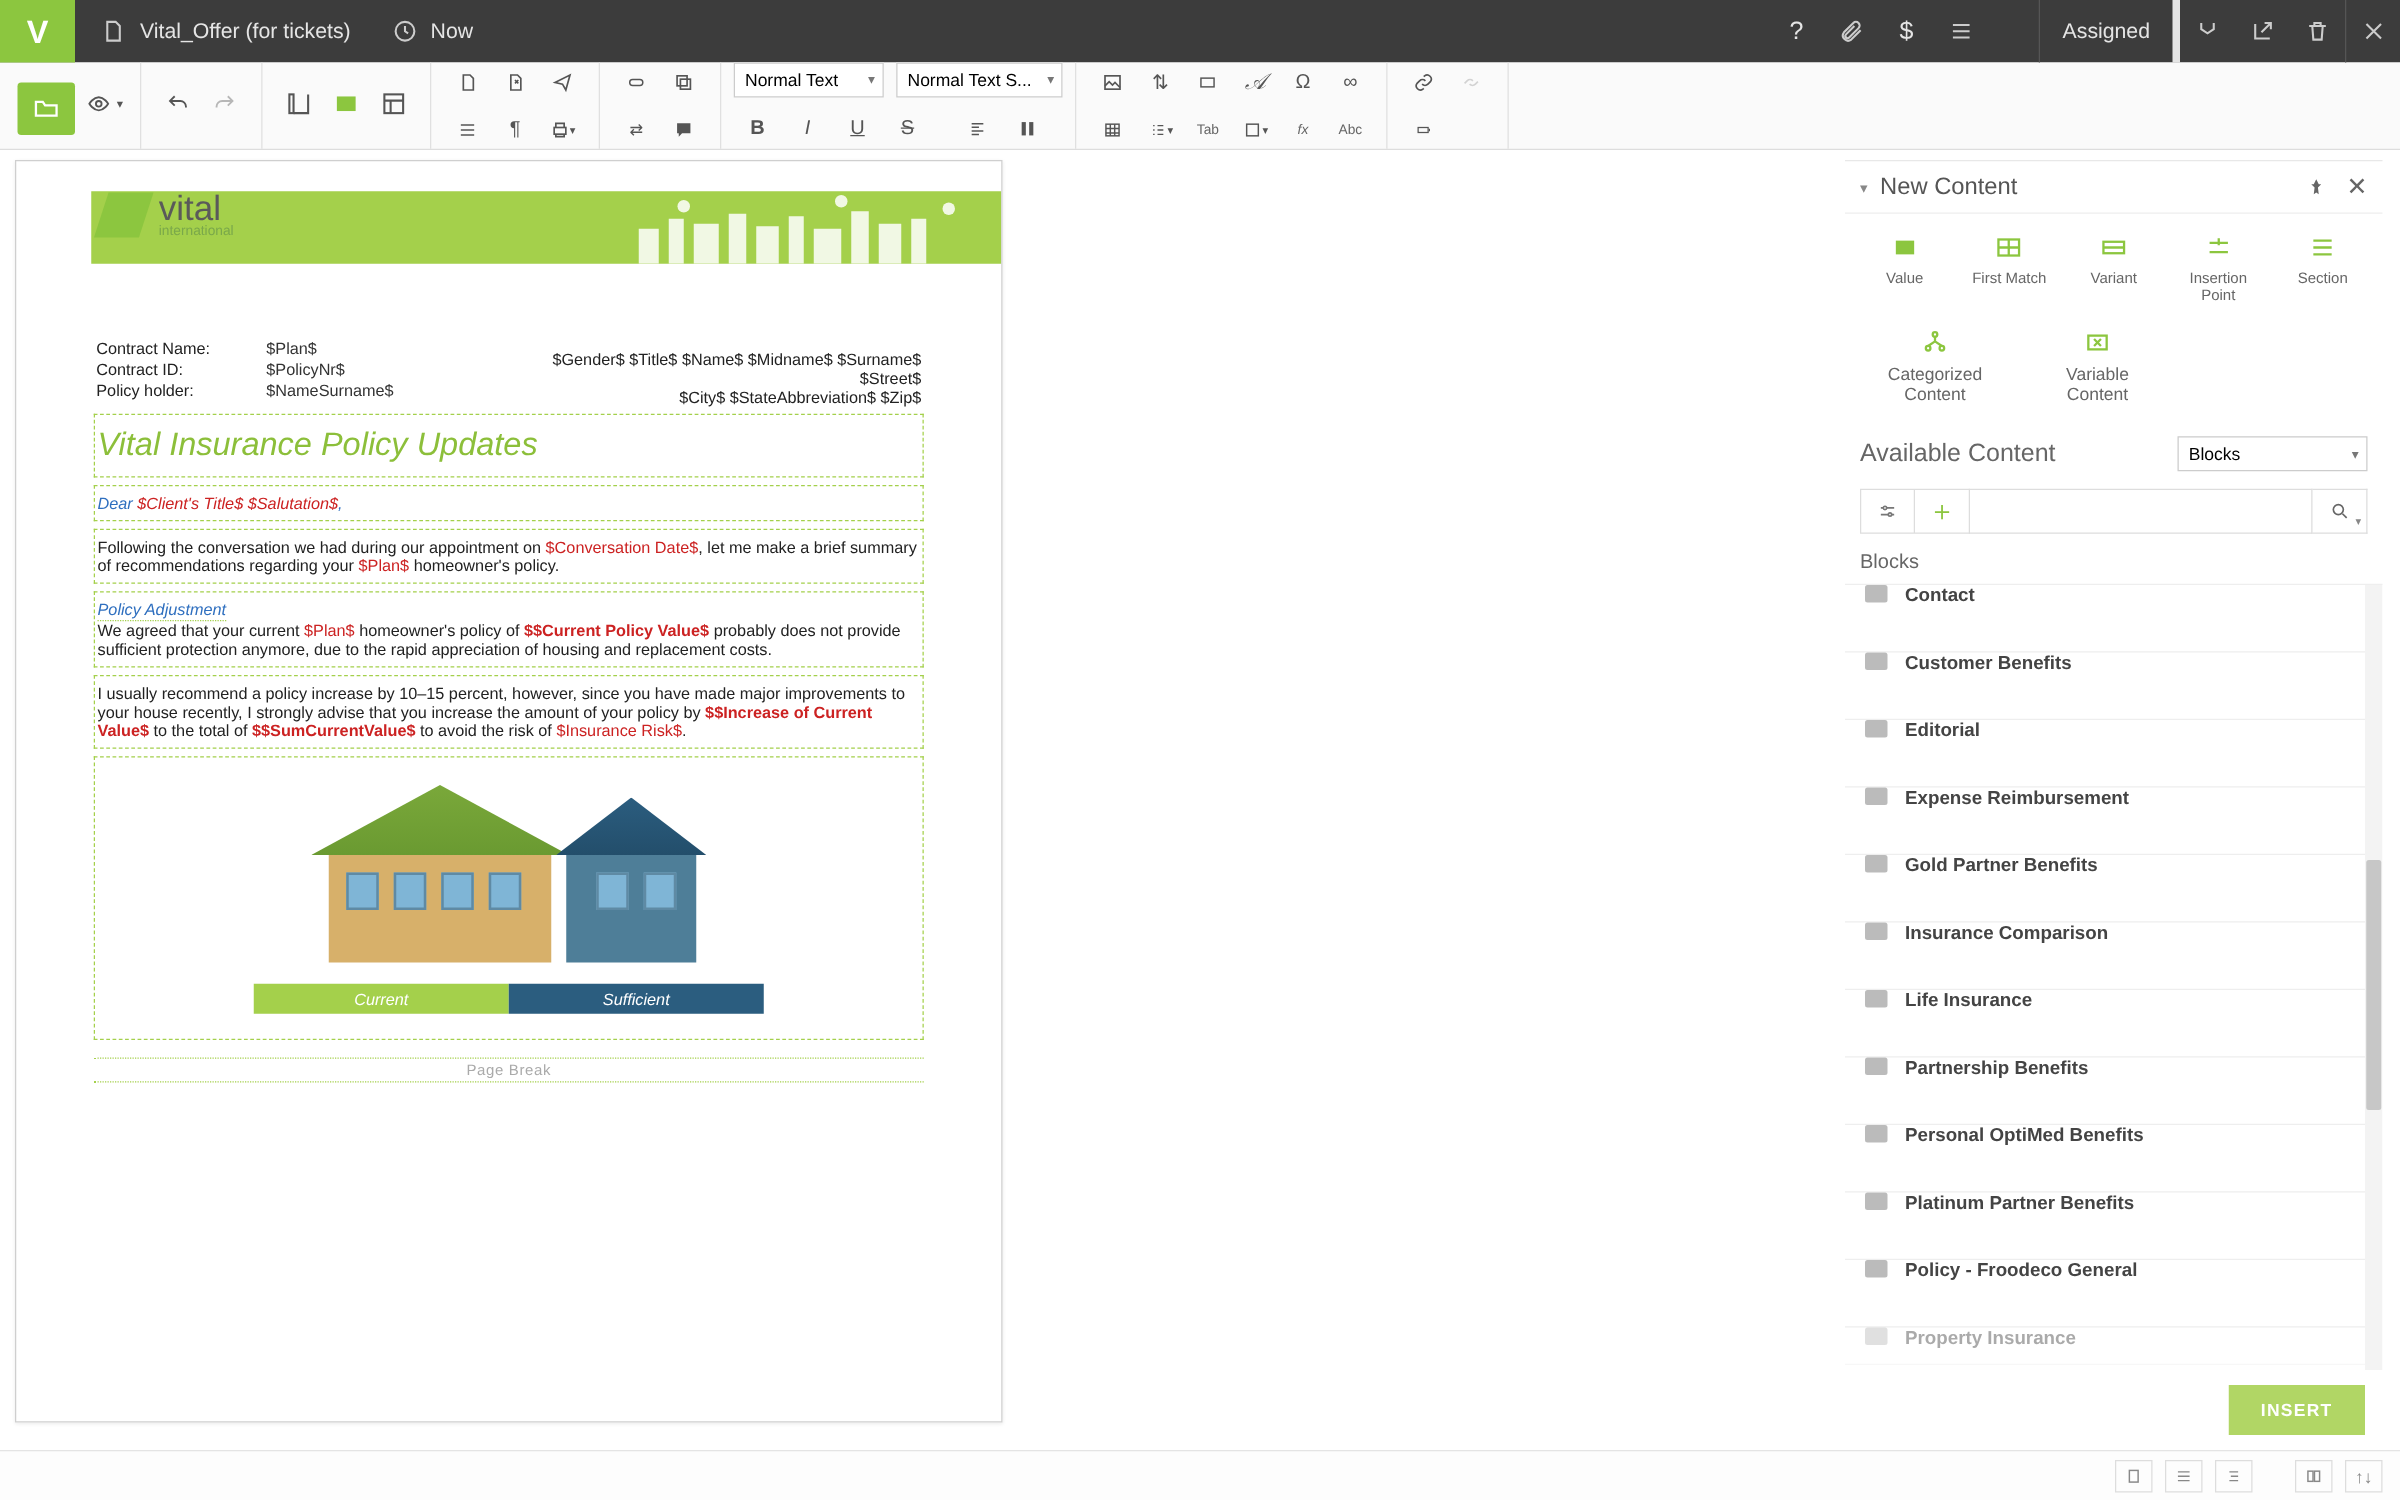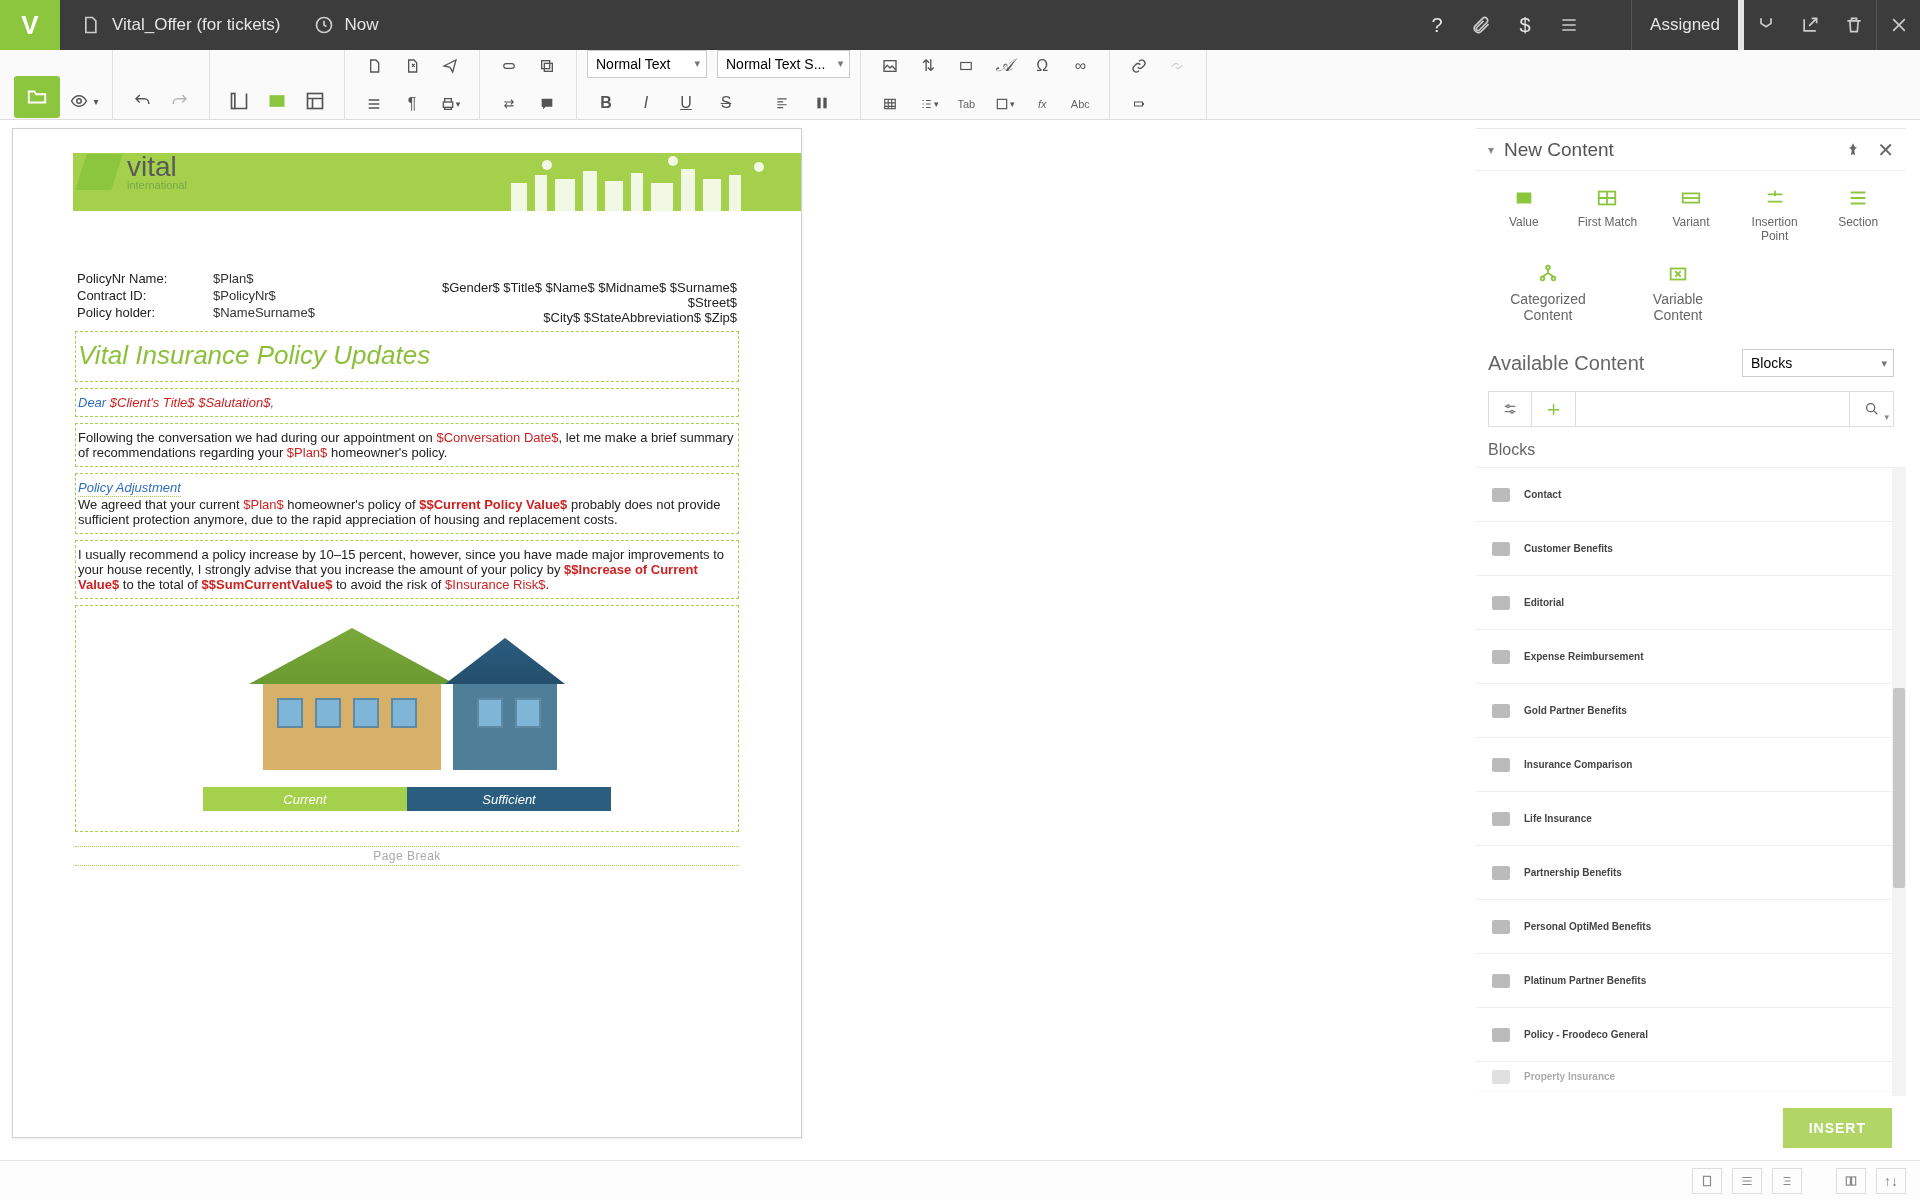--- a/index.html
+++ b/index.html
@@ -9,21 +9,21 @@
   .logo-sq { width: 60px; height: 50px; background: #8cc63f; display: flex; align-items: center; justify-content: center; color: #fff; font-weight: 700; font-size: 26px; }
   .appbar .doc { margin-left: 20px; display: flex; align-items: center; gap: 12px; }
   .appbar .now { margin-left: 34px; display: flex; align-items: center; gap: 10px; }
   .appbar-spacer { flex: 1; }
   .appbar-right { display: flex; align-items: center; height: 100%; }
   .appbar-right .ab-btn { width: 44px; height: 50px; display: flex; align-items: center; justify-content: center; cursor: pointer; }
   .appbar-right .assigned { padding: 0 18px; height: 50px; display: flex; align-items: center; border-left: 1px solid #555; border-right: 6px solid #e5e5e5; margin-left: 40px; }
   .ic { width: 20px; height: 20px; display: inline-block; }
   
   .ribbons { height: 70px; background: #fafafa; border-bottom: 1px solid #ddd; display: flex; align-items: stretch; }
-  .rgrp { display: flex; align-items: flex-end; border-right: 1px solid #e0e0e0; padding: 1px 10px; }
+  .rgrp { display: flex; align-items: flex-start; border-right: 1px solid #e0e0e0; padding: 16px 10px; }
   .rbtn { width: 38px; height: 34px; display: flex; align-items: center; justify-content: center; cursor: pointer; color: #555; }
   .rcol { display: flex; flex-direction: column; justify-content: center; gap: 4px; height: 100%; }
   .big-green { background: #8cc63f; color: #fff; width: 46px; height: 42px; border-radius: 3px; display: flex; align-items: center; justify-content: center; margin: 0 4px; }
   .sel { height: 28px; border: 1px solid #ccc; background: #fff; font-size: 14px; padding: 0 24px 0 8px; display: flex; align-items: center; position: relative; min-width: 120px; }
   .sel::after { content: "▾"; position: absolute; right: 6px; color: #777; font-size: 11px; }
   .tiny-label { font-size: 11px; color: #666; }
   
   .workspace { position: absolute; top: 120px; left: 0; right: 0; bottom: 40px; background: #fff; }
   .page { position: absolute; left: 12px; top: 8px; width: 790px; height: 1010px; background: #fff; border: 1px solid #cfcfcf; box-shadow: 0 1px 3px rgba(0,0,0,.08); overflow: hidden; }
   .letterhead { height: 110px; position: relative; }
@@ -69,21 +69,21 @@
   .avail-sel { width: 152px; }
   .search-row { display: flex; align-items: center; gap: 0; padding: 6px 12px 10px; }
   .search-row .sq { width: 44px; height: 36px; border: 1px solid #ddd; display: flex; align-items: center; justify-content: center; color: #777; }
   .search-row .sq.plus { color: #8cc63f; font-size: 22px; border-left: none; }
   .search-row input { flex: 1; height: 36px; border: 1px solid #ddd; border-left: none; padding: 0 8px; font-size: 14px; }
   .search-row .srch { width: 44px; height: 36px; border: 1px solid #ddd; border-left: none; display: flex; align-items: center; justify-content: center; position: relative; }
   .search-row .srch::after { content: "▾"; font-size: 9px; position: absolute; right: 4px; bottom: 4px; color: #888; }
   .list-head { font-size: 16px; color: #666; padding: 4px 12px 8px; }
   .list-wrap { flex: 1; overflow: hidden; position: relative; border-top: 1px solid #eee; }
   .list-inner { position: absolute; inset: 0; right: 14px; overflow: hidden; }
-  .li { height: 54px; border-bottom: 1px solid #eee; display: flex; align-items: center; gap: 14px; padding: 0 16px; font-size: 10px; color: #444; font-weight: 600; cursor: pointer; }
+  .li { height: 54px; border-bottom: 1px solid #eee; display: flex; align-items: flex-start; gap: 14px; padding: 0 16px; font-size: 15px; color: #444; font-weight: 600; cursor: pointer; }
   .li .bi { width: 18px; height: 14px; background: #bbb; border-radius: 2px; }
   .scroll-track { position: absolute; right: 0; top: 0; bottom: 0; width: 14px; background: #f3f3f3; }
   .scroll-thumb { position: absolute; right: 1px; top: 220px; width: 12px; height: 200px; background: #c7c7c7; border-radius: 2px; }
   .panel-foot { height: 64px; display: flex; align-items: center; justify-content: flex-end; padding: 0 14px; }
   .insert-btn { background: #a4d04b; color: #fff; font-weight: 700; letter-spacing: 1px; border: none; padding: 12px 26px; font-size: 14px; opacity: .85; }
   
   .status { position: absolute; left: 0; right: 0; bottom: 0; height: 40px; background: #fdfdfd; border-top: 1px solid #e4e4e4; display: flex; align-items: center; justify-content: flex-end; gap: 10px; padding: 0 14px; color: #888; }
   .sbtn { width: 30px; height: 26px; border: 1px solid #ddd; display: flex; align-items: center; justify-content: center; font-size: 14px; }
   svg { display: block; }
 </style>
@@ -408,21 +408,21 @@
         <div class="vlogo"></div>
         <div>
           <div class="t1">vital</div>
           <div class="t2">international</div>
         </div>
       </div>
     </div>
 
     <div class="meta">
       <div class="meta-row">
-          <span class="k">PolicyNr Name:</span>
+          <span class="k">Contract Name:</span>
           <span>$Plan$</span>
         </div>
       <div class="meta-row">
           <span class="k">Contract ID:</span>
           <span>$PolicyNr$</span>
         </div>
       <div class="meta-row">
           <span class="k">Policy holder:</span>
           <span>$NameSurname$</span>
         </div>

